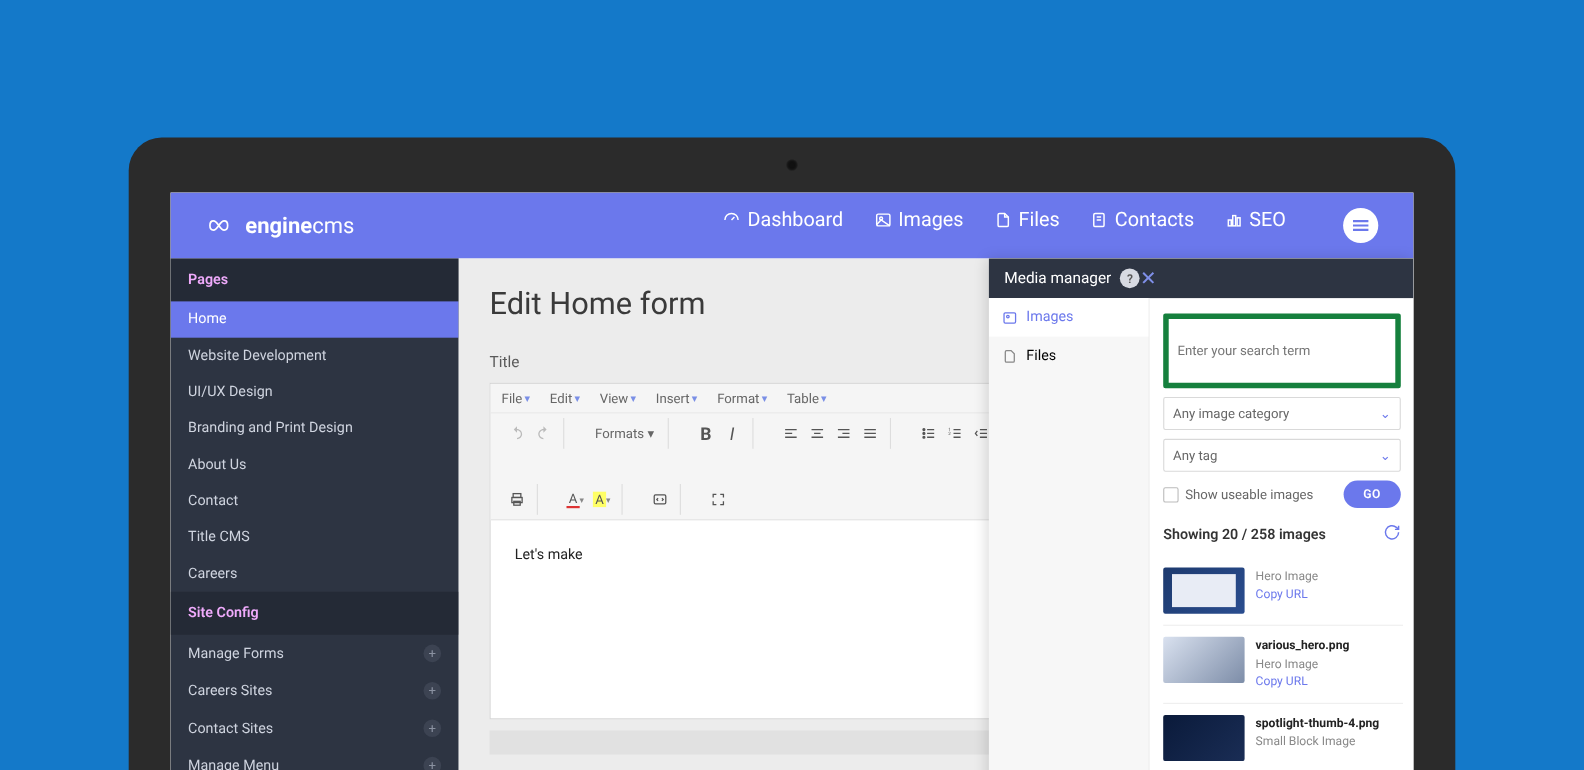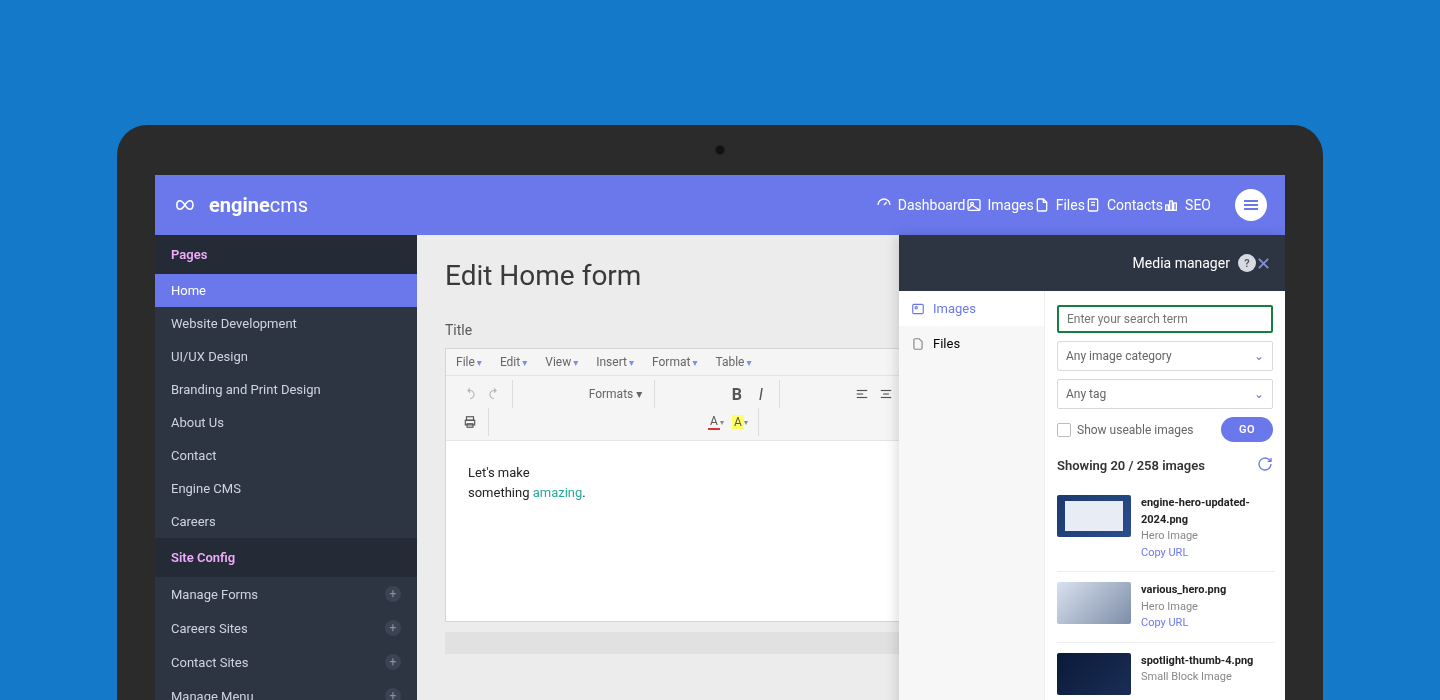--- a/index.html
+++ b/index.html
@@ -3,27 +3,27 @@
 <meta charset="utf-8">
 <style>
 * { margin: 0; padding: 0; box-sizing: border-box; font-family: -apple-system, BlinkMacSystemFont, "Segoe UI", Roboto, Helvetica, Arial, sans-serif; }
 body { background: #1479c9; width: 1440px; height: 700px; overflow: hidden; position: relative; }
 
 .laptop-frame { position: absolute; left: 117px; top: 125px; width: 1206px; height: 600px; background: #2b2b2b; border-radius: 30px 30px 0 0; padding: 18px 18px 0 18px; }
 .laptop-camera { position: absolute; left: 50%; top: 20px; transform: translateX(-50%); width: 10px; height: 10px; border-radius: 50%; background: #111; box-shadow: inset 0 0 2px #333; }
 .laptop-screen { position: absolute; left: 38px; top: 50px; right: 38px; bottom: 0; background: #fff; overflow: hidden; }
 
 
-.header { background: #6b78ec; height: 60px; display: flex; align-items: center; padding: 0 18px; color: #fff; }
+.header { background: #6b78ec; height: 60px; display: flex; align-items: center; padding: 0 32px; color: #fff; }
 .logo { display: flex; align-items: center; gap: 8px; font-size: 20px; }
 .logo-icon { width: 28px; height: 28px; display: flex; align-items: center; justify-content: center; }
 .logo-text { font-weight: 400; }
 .logo-bold { font-weight: 700; }
 .nav-spacer { flex: 1; }
-.nav-items { display: flex; align-items: center; font-size: 14px; }
+.nav-items { display: flex; gap: 28px; align-items: flex-start; font-size: 18px; }
 .nav-item { display: flex; align-items: center; gap: 6px; cursor: pointer; }
 .nav-item svg { width: 16px; height: 16px; }
 .menu-button { width: 32px; height: 32px; border-radius: 50%; background: #fff; display: flex; align-items: center; justify-content: center; margin-left: 24px; cursor: pointer; }
 .menu-button svg { width: 16px; height: 12px; }
 
 
 .body-row { display: flex; height: calc(100% - 60px); }
 
 
 .sidebar { width: 262px; background: #2d3442; color: #cfd4df; font-size: 13px; overflow-y: auto; }
@@ -34,45 +34,45 @@
 
 
 .main { flex: 1; background: #ececec; padding: 24px 28px; overflow: hidden; position: relative; }
 .page-heading { font-size: 28px; font-weight: 400; color: #3a3a3a; margin-bottom: 30px; }
 .field-label { font-size: 14px; color: #5a5a5a; margin-bottom: 10px; }
 
 .editor { background: #fff; border: 1px solid #d4d4d4; }
 .editor-menubar { display: flex; gap: 18px; padding: 6px 10px; font-size: 12px; color: #666; border-bottom: 1px solid #e4e4e4; background: #f5f5f5; }
 .editor-menu-item { display: flex; align-items: center; gap: 2px; cursor: pointer; justify-content: space-between; }
 .editor-menu-item .caret { color: #7a8fe6; font-size: 10px; }
-.editor-toolbar { display: flex; flex-wrap: wrap; padding: 4px 6px; background: #f5f5f5; border-bottom: 1px solid #e4e4e4; gap: 0; justify-content: space-between; }
+.editor-toolbar { display: flex; flex-wrap: wrap; padding: 4px 6px; background: #f5f5f5; border-bottom: 1px solid #e4e4e4; gap: 16px; }
 .tb-group { display: flex; align-items: center; border-right: 1px solid #ddd; padding: 0 6px; height: 28px; }
 .tb-group:last-child { border-right: none; }
 .tb-btn { width: 24px; height: 24px; display: flex; align-items: center; justify-content: center; cursor: pointer; color: #555; }
 .tb-btn svg { width: 14px; height: 14px; }
 .formats-btn { font-size: 12px; color: #666; padding: 0 6px; display: flex; align-items: center; gap: 3px; cursor: pointer; }
 .editor-body { padding: 22px; min-height: 180px; font-size: 13px; color: #222; line-height: 1.5; }
 .editor-body .highlight { color: #2aa89a; }
 .editor-footer-bar { height: 22px; background: #e1e1e1; margin-top: 10px; }
 
 
 .media-panel { position: absolute; right: 0; top: 60px; bottom: 0; width: 386px; background: #fff; box-shadow: -2px 0 12px rgba(0,0,0,0.15); display: flex; flex-direction: column; }
-.media-header { background: #2d3442; color: #fff; height: 56px; display: flex; align-items: center; padding: 0 14px; font-size: 14px; justify-content: flex-end; }
+.media-header { background: #2d3442; color: #fff; height: 36px; display: flex; align-items: center; padding: 0 14px; font-size: 14px; justify-content: flex-start; }
 .media-header-left { display: flex; align-items: center; gap: 8px; }
 .help-badge { width: 18px; height: 18px; border-radius: 50%; background: #d7dae2; color: #555; font-size: 11px; display: flex; align-items: center; justify-content: center; font-weight: 600; }
 .close-x { color: #7f8fe8; cursor: pointer; font-size: 18px; }
 
 .media-body { display: flex; flex: 1; overflow: hidden; }
 .media-tabs { width: 146px; background: #f7f7f7; }
 .media-tab { display: flex; align-items: center; gap: 8px; padding: 10px 12px; font-size: 13px; cursor: pointer; }
 .media-tab.active { background: #fff; color: #6b78ec; }
 .media-tab svg { width: 14px; height: 14px; }
 
 .media-controls { flex: 1; padding: 14px 12px 0 12px; overflow-y: auto; }
-.m-input { width: 100%; border: 2px solid #15803d; padding: 5px 8px; font-size: 12px; color: #666; margin-bottom: 8px; border-radius: 2px; }
+.m-input { width: 100%; border: 5px solid #15803d; padding: 22px 8px; font-size: 12px; color: #666; margin-bottom: 8px; border-radius: 2px; }
 .m-select { width: 100%; border: 1px solid #d9d9d9; padding: 7px 8px; font-size: 12px; color: #666; margin-bottom: 8px; border-radius: 2px; display: flex; justify-content: space-between; align-items: center; cursor: pointer; }
 .m-select .caret { color: #6b78ec; }
 .filter-row { display: flex; align-items: center; justify-content: space-between; margin: 6px 0 14px 0; }
 .checkbox-row { display: flex; align-items: center; gap: 6px; font-size: 12px; color: #666; }
 .checkbox { width: 14px; height: 14px; border: 1px solid #bbb; border-radius: 2px; }
 .go-btn { background: #6b78ec; color: #fff; border-radius: 14px; padding: 6px 18px; font-size: 11px; font-weight: 600; cursor: pointer; letter-spacing: 0.5px; }
 .results-row { display: flex; justify-content: space-between; align-items: center; font-size: 13px; color: #333; font-weight: 600; padding-bottom: 10px; }
 .refresh-icon { color: #6b78ec; cursor: pointer; }
 
 .image-list { width: 218px; }
@@ -170,21 +170,21 @@
         <div class="side-item">
             <span>Branding and Print Design</span>
           </div>
         <div class="side-item">
             <span>About Us</span>
           </div>
         <div class="side-item">
             <span>Contact</span>
           </div>
         <div class="side-item">
-            <span>Engine CMS</span>
+            <span>Title CMS</span>
           </div>
         <div class="side-item">
             <span>Careers</span>
           </div>
 
         <div class="side-section-header">Site Config</div>
         <div class="side-item">
             <span>Manage Forms</span>
             <span class="side-plus">+</span>
           </div>
@@ -375,21 +375,20 @@
             <div class="tb-group">
               <div class="tb-btn">
                   <svg viewBox="0 0 24 24" fill="none" stroke="currentColor" stroke-width="2">
                     <path d="M4 9V4h5M20 9V4h-5M4 15v5h5M20 15v5h-5"></path>
                   </svg>
                 </div>
             </div>
           </div>
           <div class="editor-body">
             <div>Let's make</div>
-            <div><span>something </span><span class="highlight">amazing</span><span>.</span></div>
           </div>
         </div>
         <div class="editor-footer-bar"></div>
       </div>
     </div>
 
     <div class="media-panel">
       <div class="media-header">
         <div class="media-header-left">
           <span>Media manager</span>
@@ -438,21 +437,20 @@
                   <svg width="16" height="16" viewBox="0 0 24 24" fill="none" stroke="currentColor" stroke-width="2">
                       <path d="M21 12a9 9 0 11-3-6.7L21 8"></path>
                       <path d="M21 3v5h-5"></path>
                     </svg>
                 </span>
               </div>
               <div class="image-list">
                 <div class="image-item">
                   <div class="thumb t1"></div>
                   <div class="image-meta">
-                    <div class="image-name">engine-hero-updated-2024.png</div>
                     <div class="image-cat">Hero Image</div>
                     <div class="image-link">Copy URL</div>
                   </div>
                 </div>
                 <div class="image-item">
                   <div class="thumb t2"></div>
                   <div class="image-meta">
                     <div class="image-name">various_hero.png</div>
                     <div class="image-cat">Hero Image</div>
                     <div class="image-link">Copy URL</div>

